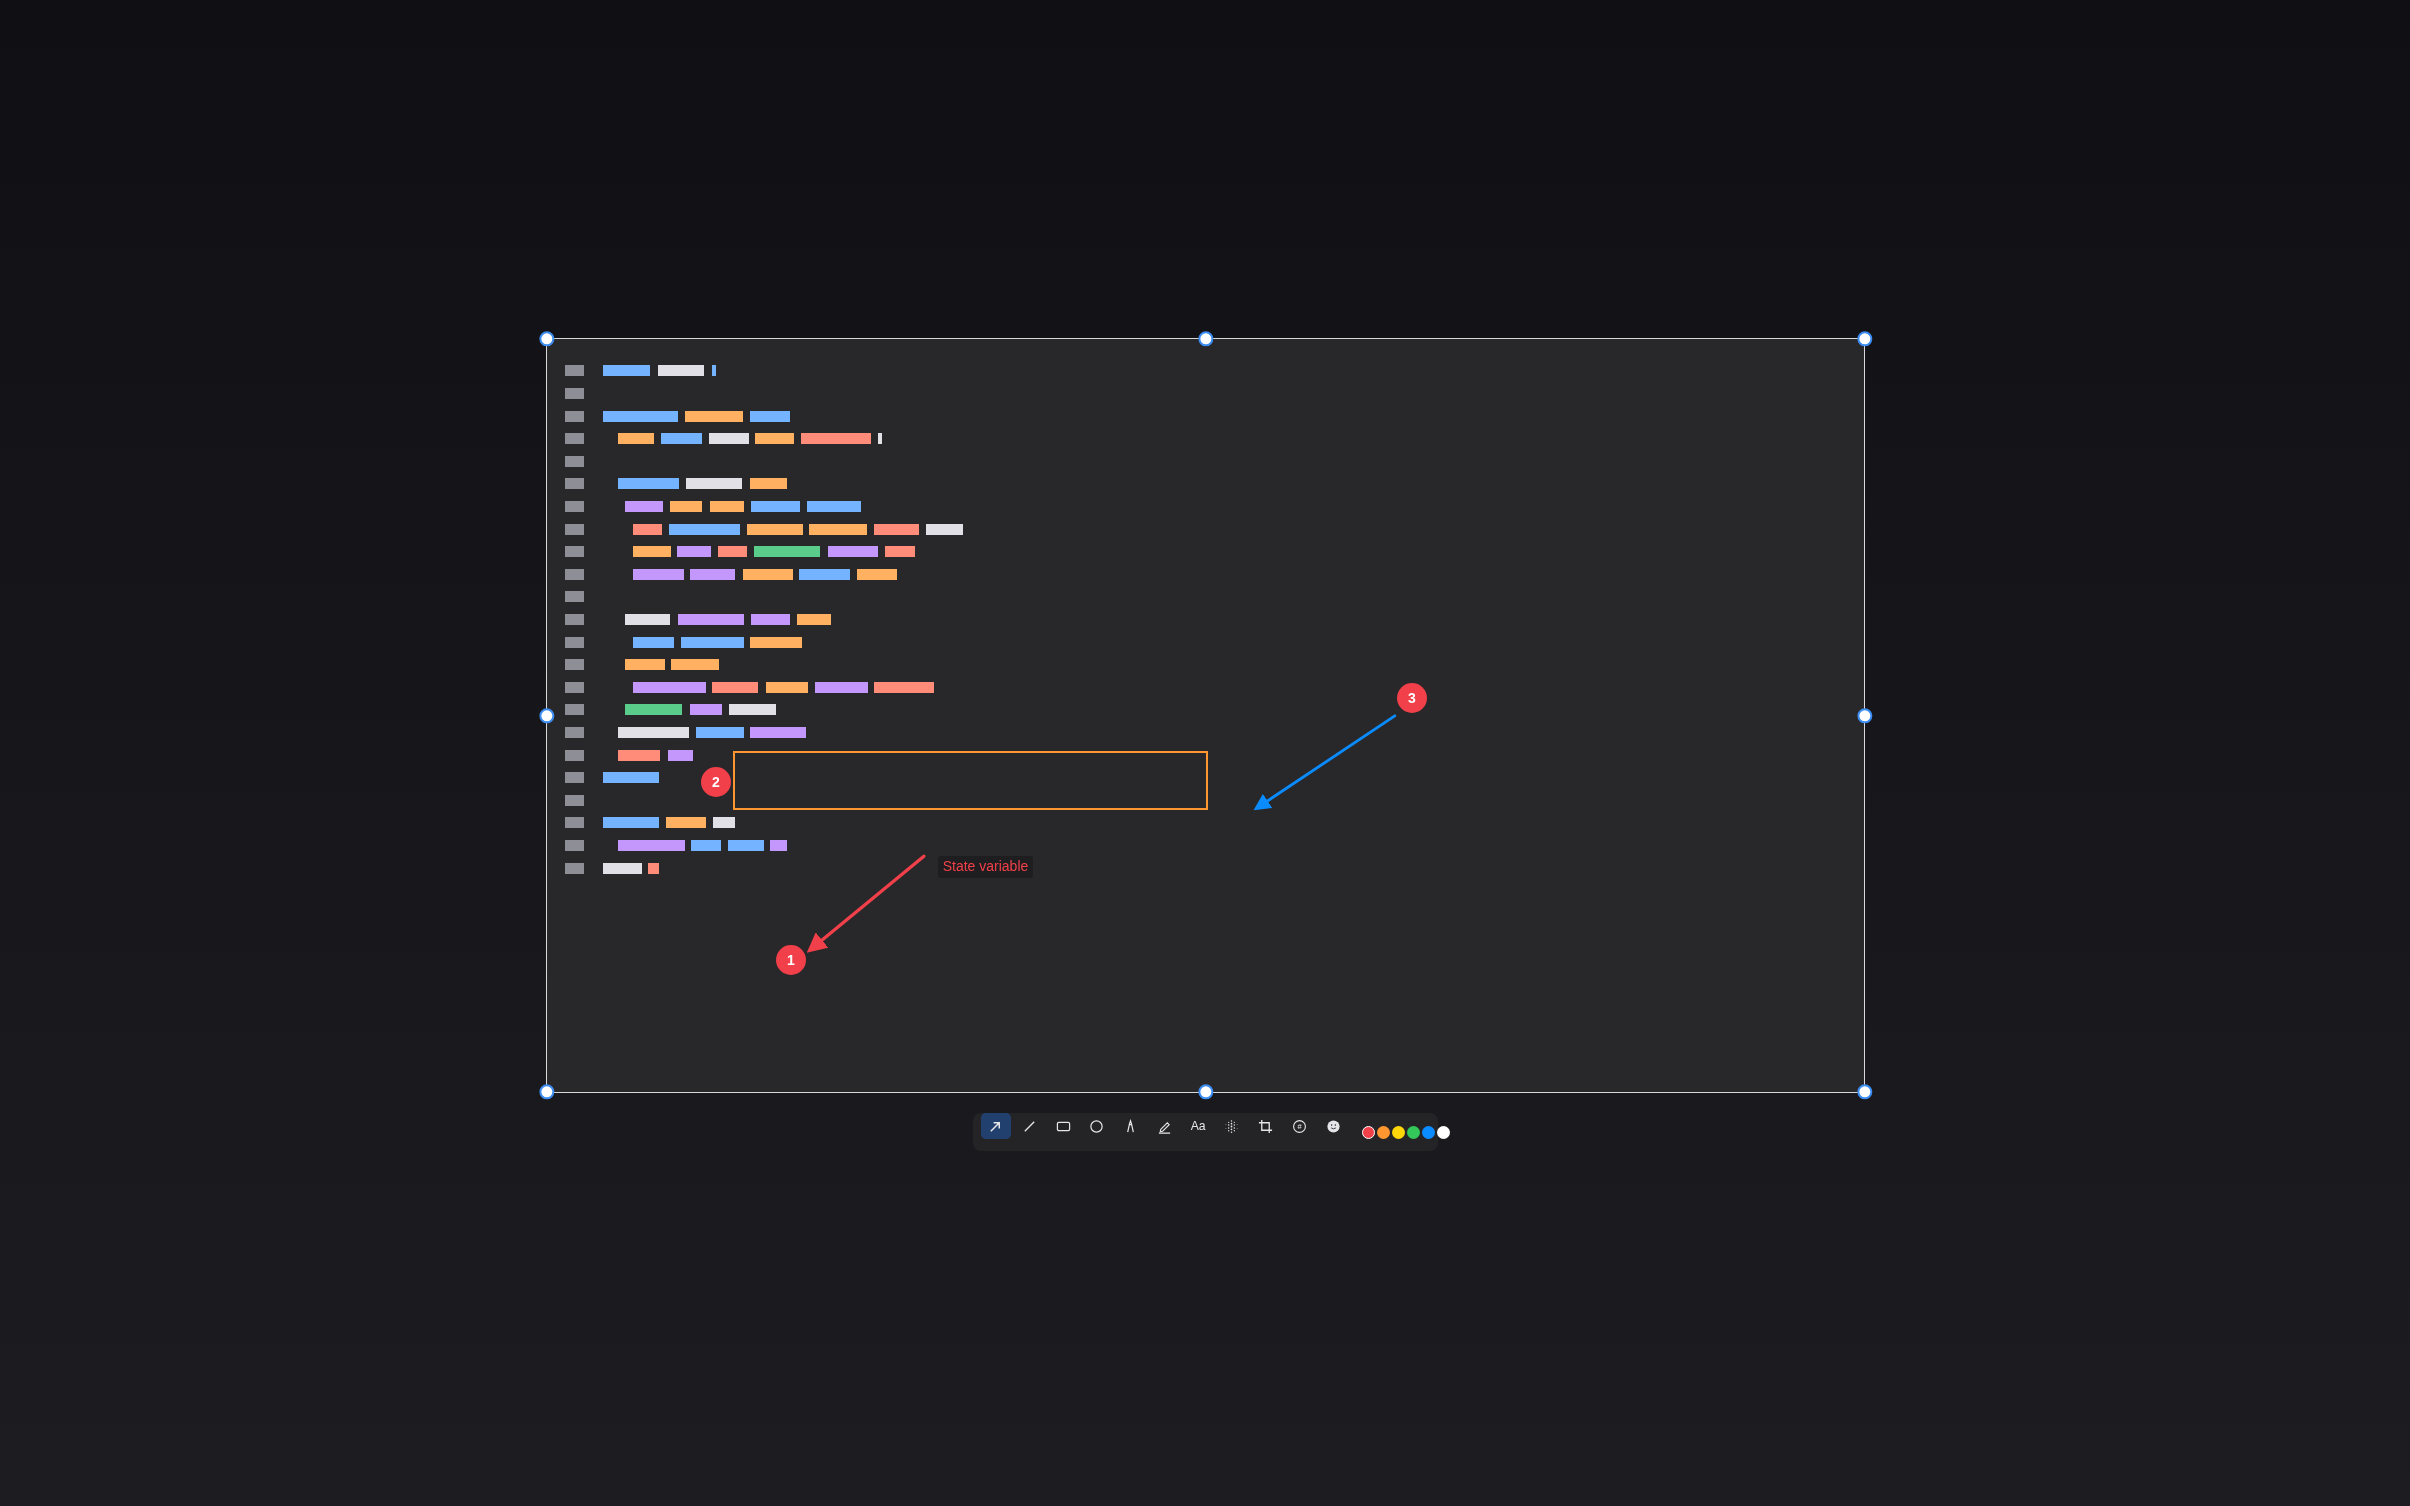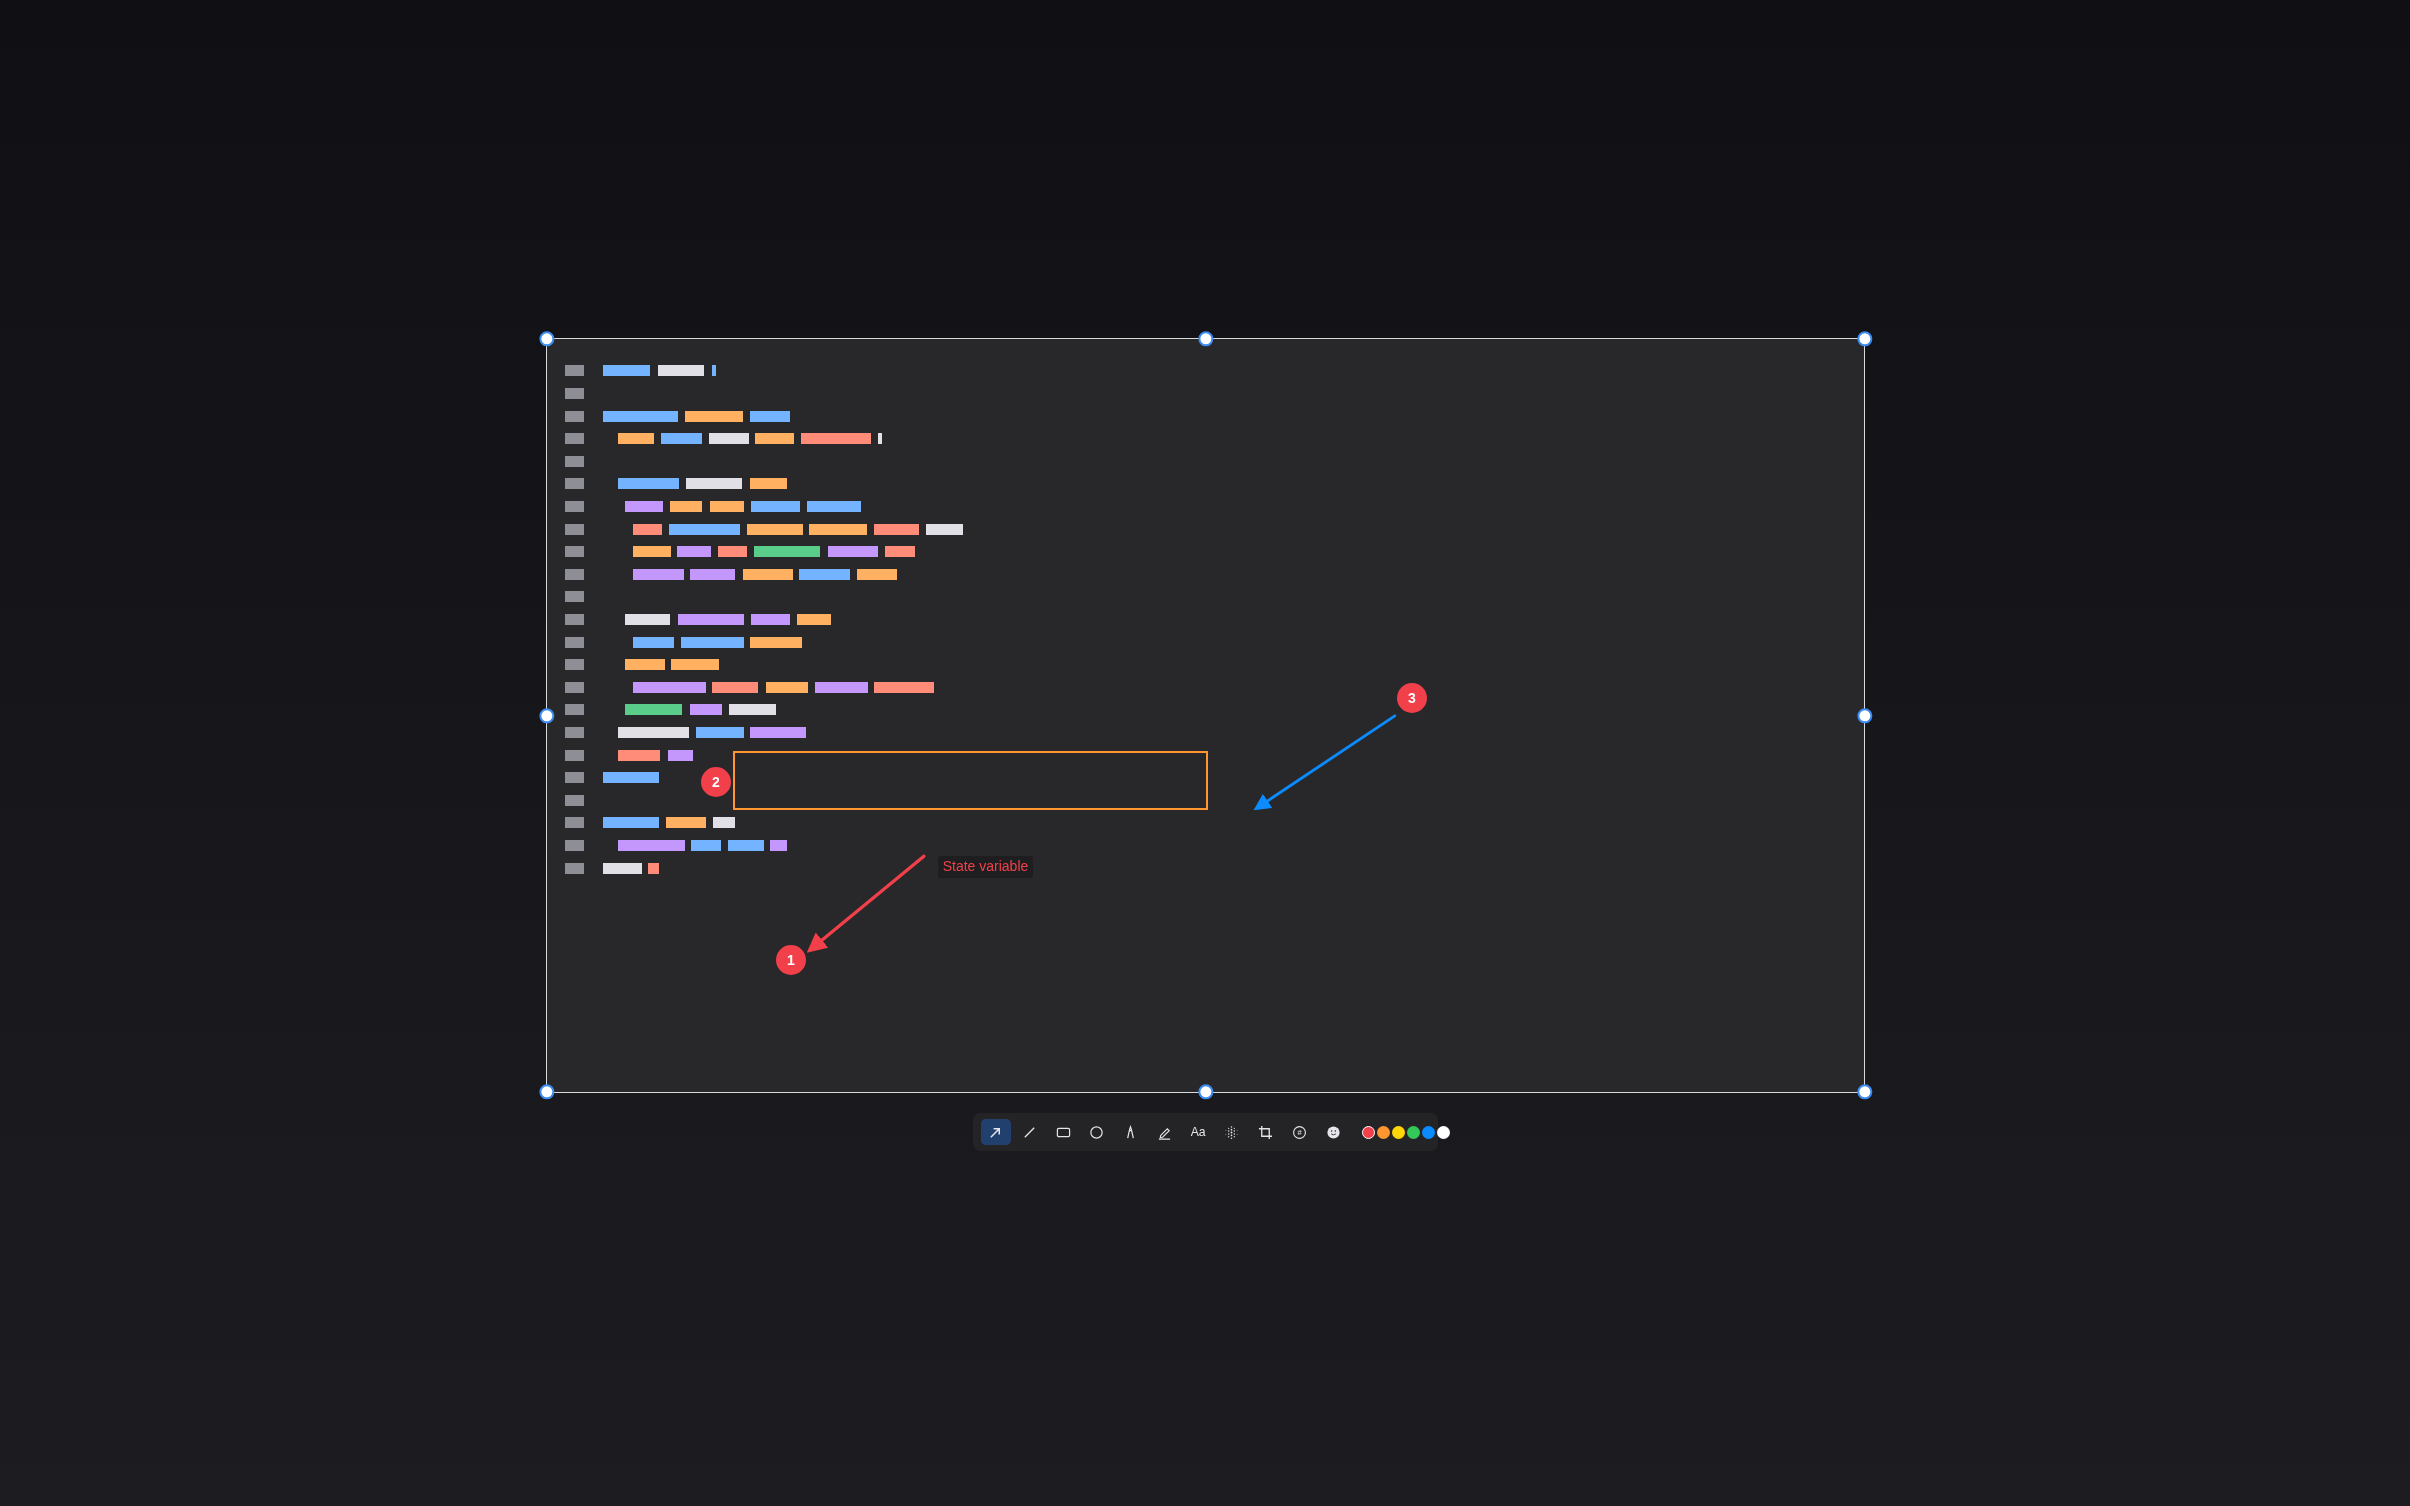--- a/index.html
+++ b/index.html
@@ -33,21 +33,21 @@
     transform:translate(-50%,-50%); z-index:4;
   }
   .label-box {
     position:absolute; left:938px; top:856px; height:21.7px; padding:0 4.7px;
     background:#1e1e20; border-radius:2.8px; color:#f2404a;
     font-size:14px; line-height:21.7px; z-index:4;
   }
   svg.overlay { position:absolute; left:0; top:0; width:2411px; height:1507px; z-index:3; pointer-events:none; }
   .toolbar {
     position:absolute; left:973px; top:1113px; width:465px; height:38px;
-    background:#242427; border-radius:7.5px; display:flex; align-items:center;
+    background:#242427; border-radius:7.5px; display:flex; 
     padding:0 7.5px; box-sizing:border-box; gap:1.9px;
   }
   .tool {
     width:30px; height:26px; display:flex; align-items:center; justify-content:center;
     border-radius:4.7px; color:#e6e6ea; font-size:12.2px; flex:0 0 auto; margin-right:1.9px;
   }
   .tool.active { background:#22406e; }
   .tool svg { width:15px; height:15px; }
   .sep { width:0.9px; height:21px; background:#4a4a50; margin:0 4.7px 0 3.8px; }
   .swatch { width:13px; height:13px; border-radius:50%; margin-right:1.9px; box-sizing:border-box; }

